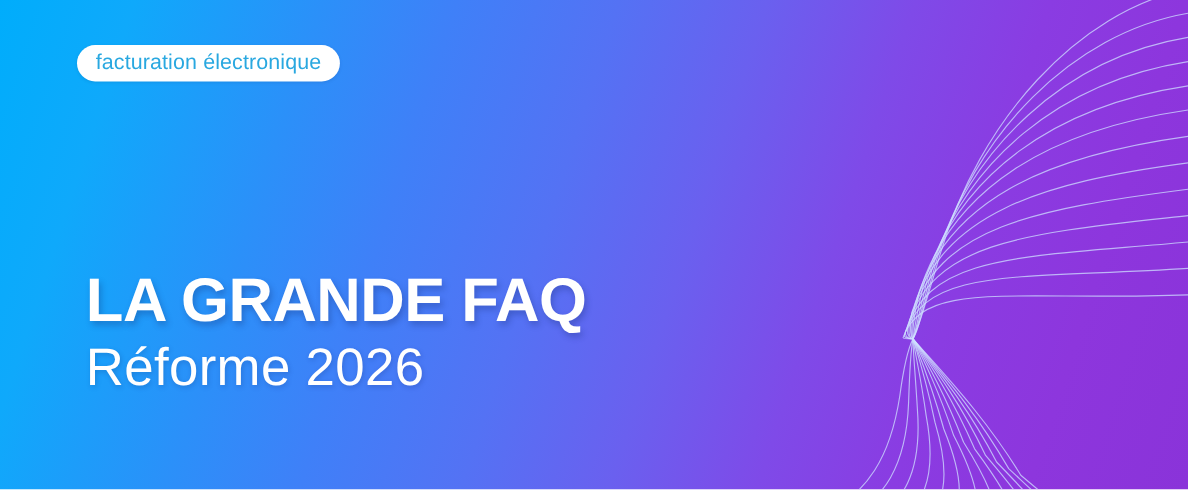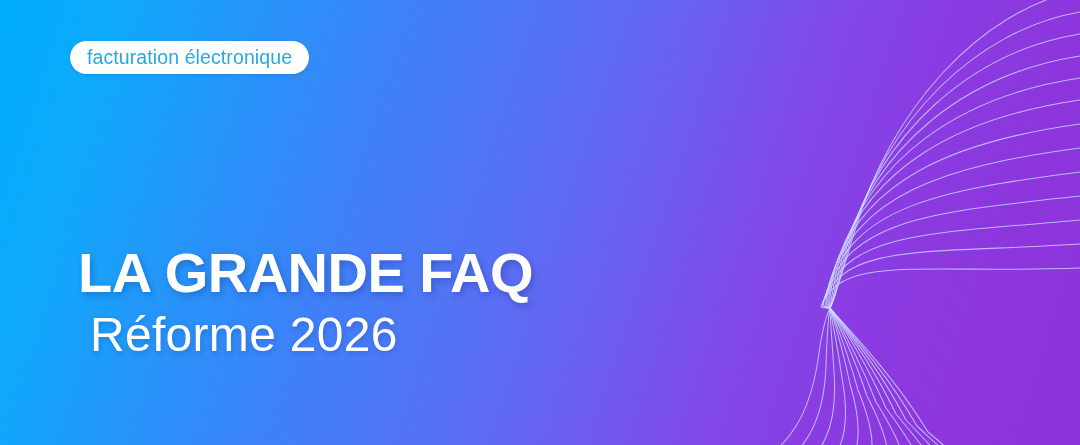--- a/index.html
+++ b/index.html
@@ -76,21 +76,21 @@
     margin: 0;
     font-size: 56px;
     font-weight: 700;
     line-height: .95;
     letter-spacing: -0.5px;
     color: #ffffff;
     text-shadow: 2px 3px 6px rgba(20, 40, 110, .30);
     white-space: nowrap;
   }
   .subtitle {
-    margin: 12px 0 0 12px;
+    margin: 12px 0 0 0;
     font-size: 48px;
     font-weight: 300;
     line-height: 1;
     letter-spacing: .3px;
     color: #ffffff;
     text-shadow: 1px 2px 5px rgba(20, 40, 110, .22);
     white-space: nowrap;
   }
 </style>
 </head>

